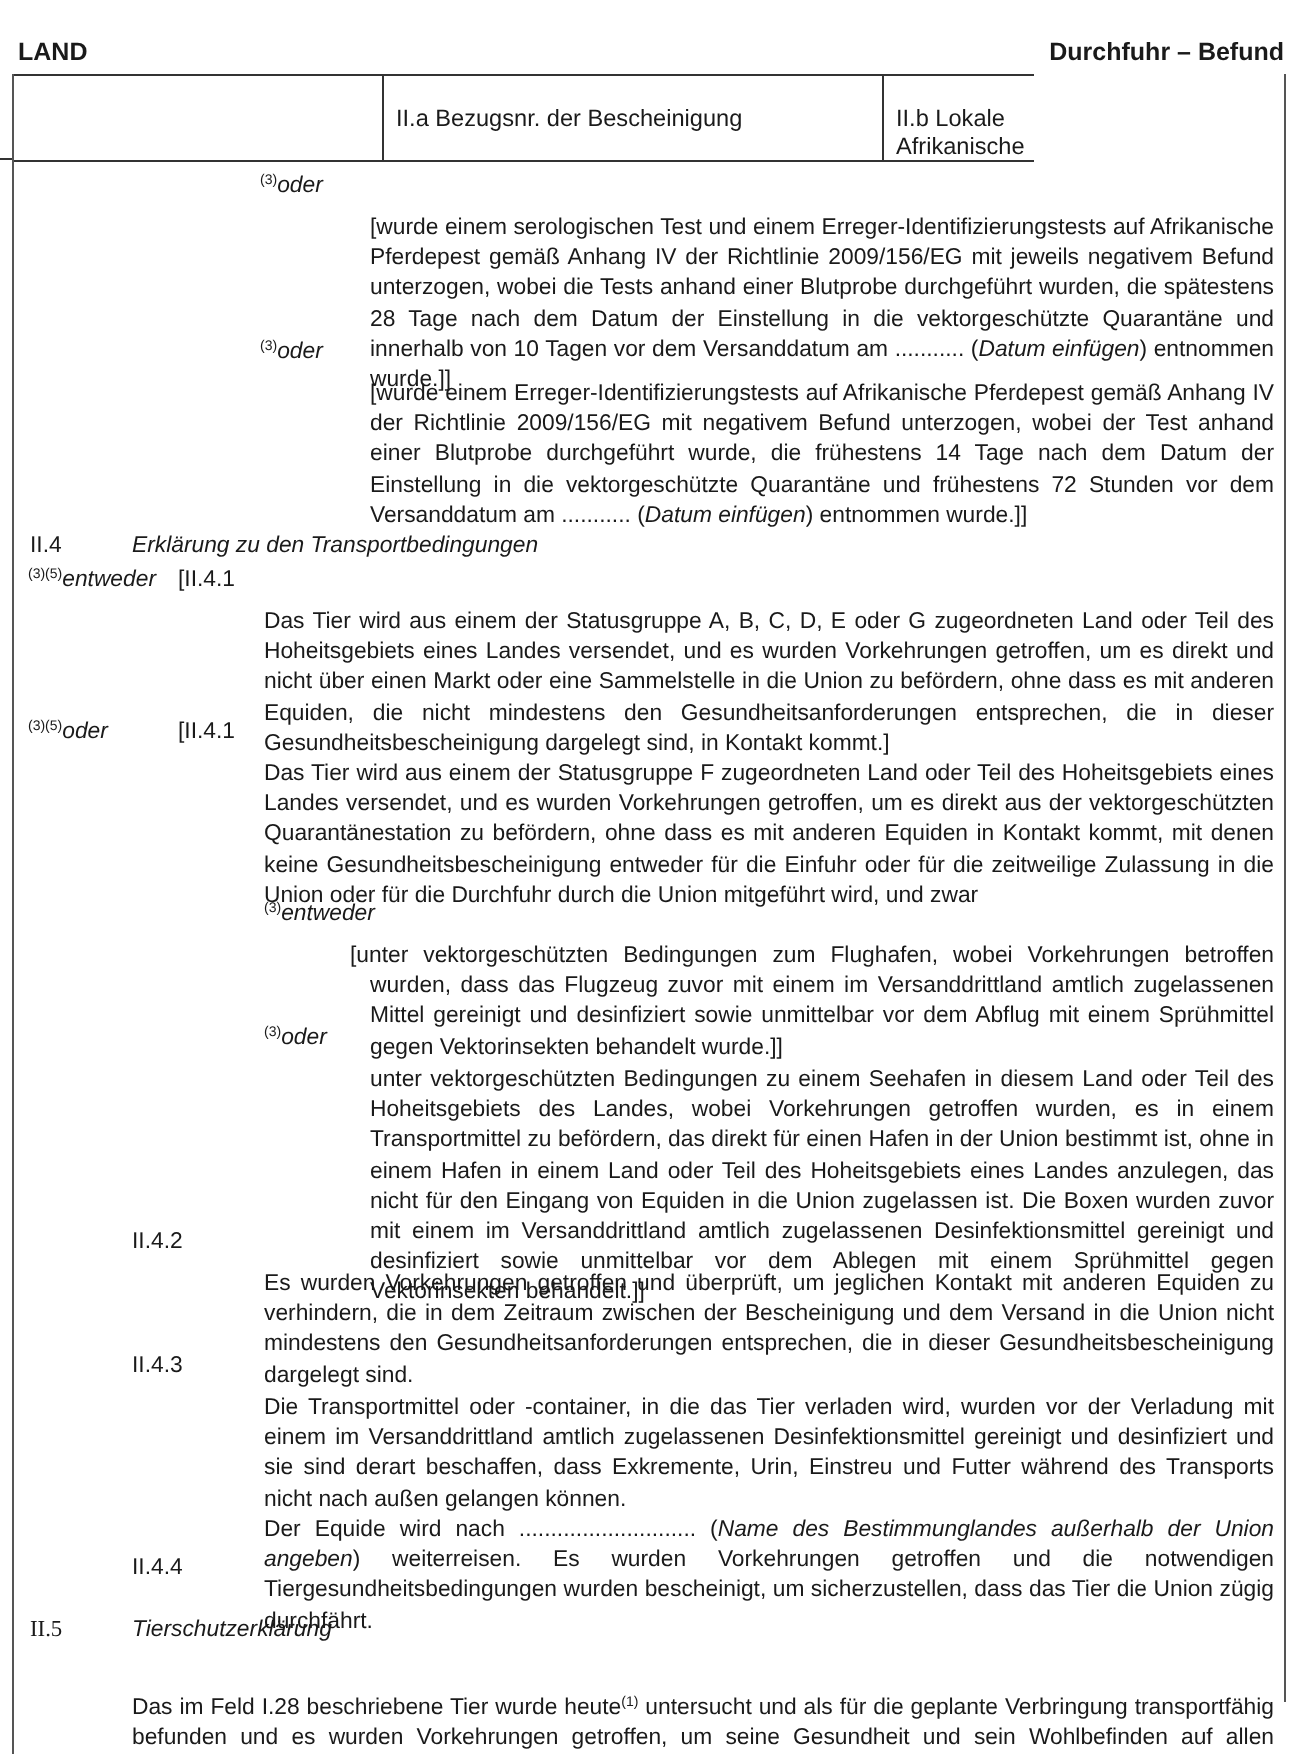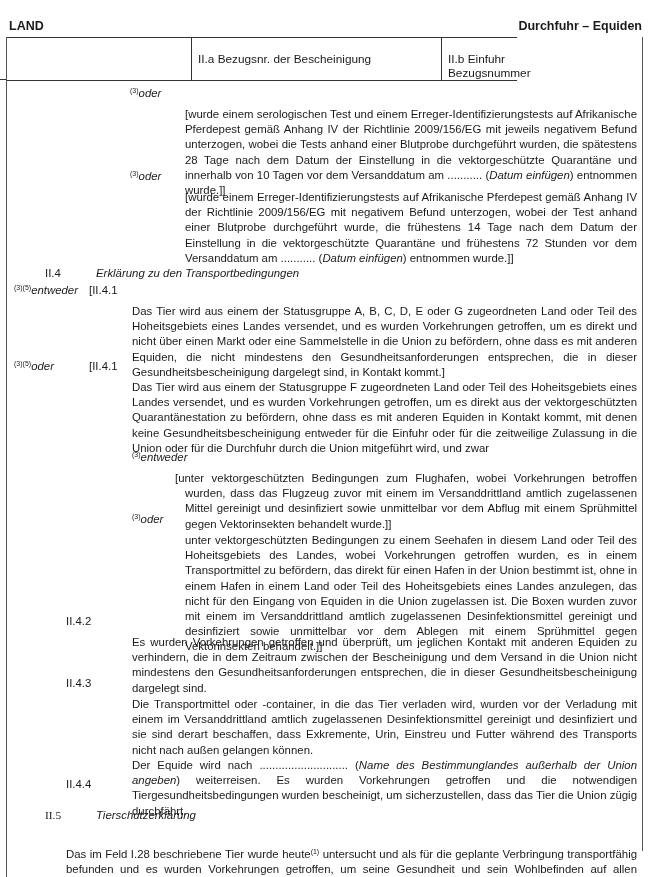--- a/index.html
+++ b/index.html
@@ -16,33 +16,33 @@
   }
   .ref-frame-left { position:absolute; left:6px; top:37px; width:1px; height:840px; background:#555; }
   .ref-frame-right { position:absolute; left:642px; top:37px; width:1px; height:814px; background:#555; }
   .ref-outside-line { position:absolute; left:0; top:79px; width:6px; height:1px; background:#333; }
   .ref-cell-div { position:absolute; top:0; width:1px; height:42px; background:#333; }
   .ref-cell-text { position:absolute; top:14px; font-size:11.8px; }
   .p { position:absolute; text-align: justify; line-height: 15.2px; margin-top: 21px; }
   .lbl { position:absolute; line-height:15.2px; white-space: nowrap; }
   .it { font-style: italic; }
   sup { font-size: 7px; vertical-align: 4px; line-height: 0; font-style: normal; }
-  .sec-title { position:absolute; line-height: 15px; margin-left: 30px; }
+  .sec-title { position:absolute; line-height: 15px; }
 </style>
 </head>
 <body>
 
 <div class="hdr hdr-left">LAND</div>
-<div class="hdr hdr-right">Durchfuhr – Equiden</div>
+<div class="hdr hdr-right">Durchfuhr – Befund</div>
 
 <div class="ref-table">
   <div class="ref-cell-div" style="left:185px;"></div>
   <div class="ref-cell-div" style="left:435px;"></div>
   <div class="ref-cell-text" style="left:192px;">II.a Bezugsnr. der Bescheinigung</div>
-  <div class="ref-cell-text" style="left:442px;">II.b Einfuhr Bezugsnummer</div>
+  <div class="ref-cell-text" style="left:442px;">II.b Lokale Afrikanische</div>
 </div>
 <div class="ref-frame-left"></div>
 <div class="ref-frame-right"></div>
 <div class="ref-outside-line"></div>
 
 <div class="lbl it" style="left:130px; top:86px;"><sup>(3)</sup><span>oder</span></div>
 <div class="p" style="left:185px; top:86px; width:452px;"><span>[wurde einem serologischen Test und einem Erreger-Identifizierungstests auf Afrikanische Pferdepest gemäß Anhang IV der Richtlinie 2009/156/EG mit jeweils negativem Befund unterzogen, wobei die Tests anhand einer Blutprobe durchgeführt wurden, die spätestens 28 Tage nach dem Datum der Einstellung in die vektorgeschützte Quarantäne und innerhalb von 10 Tagen vor dem Versanddatum am ........... (</span><span class="it">Datum einfügen</span><span>) entnommen wurde.]]</span></div>
 
 <div class="lbl it" style="left:130px; top:169px;"><sup>(3)</sup><span>oder</span></div>
 <div class="p" style="left:185px; top:169px; width:452px;"><span>[wurde einem Erreger-Identifizierungstests auf Afrikanische Pferdepest gemäß Anhang IV der Richtlinie 2009/156/EG mit negativem Befund unterzogen, wobei der Test anhand einer Blutprobe durchgeführt wurde, die frühestens 14 Tage nach dem Datum der Einstellung in die vektorgeschützte Quarantäne und frühestens 72 Stunden vor dem Versanddatum am ........... (</span><span class="it">Datum einfügen</span><span>) entnommen wurde.]]</span></div>

